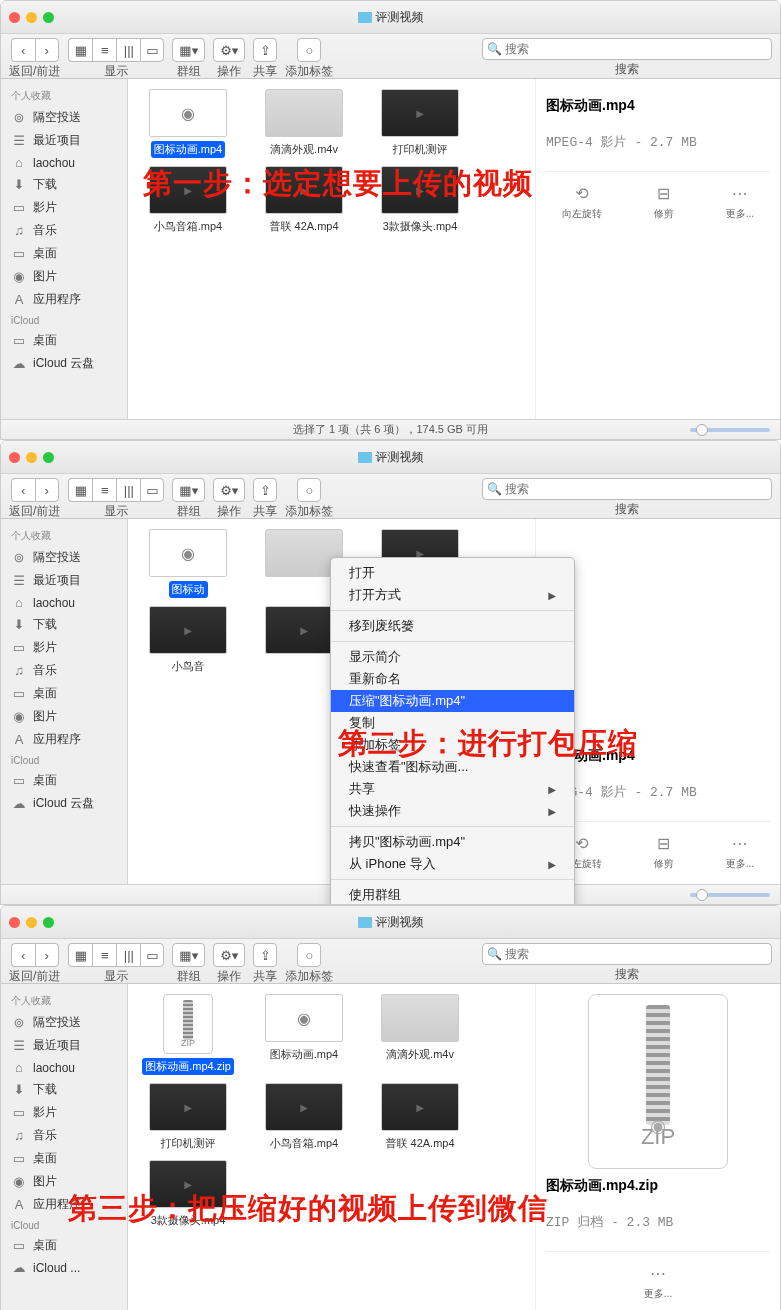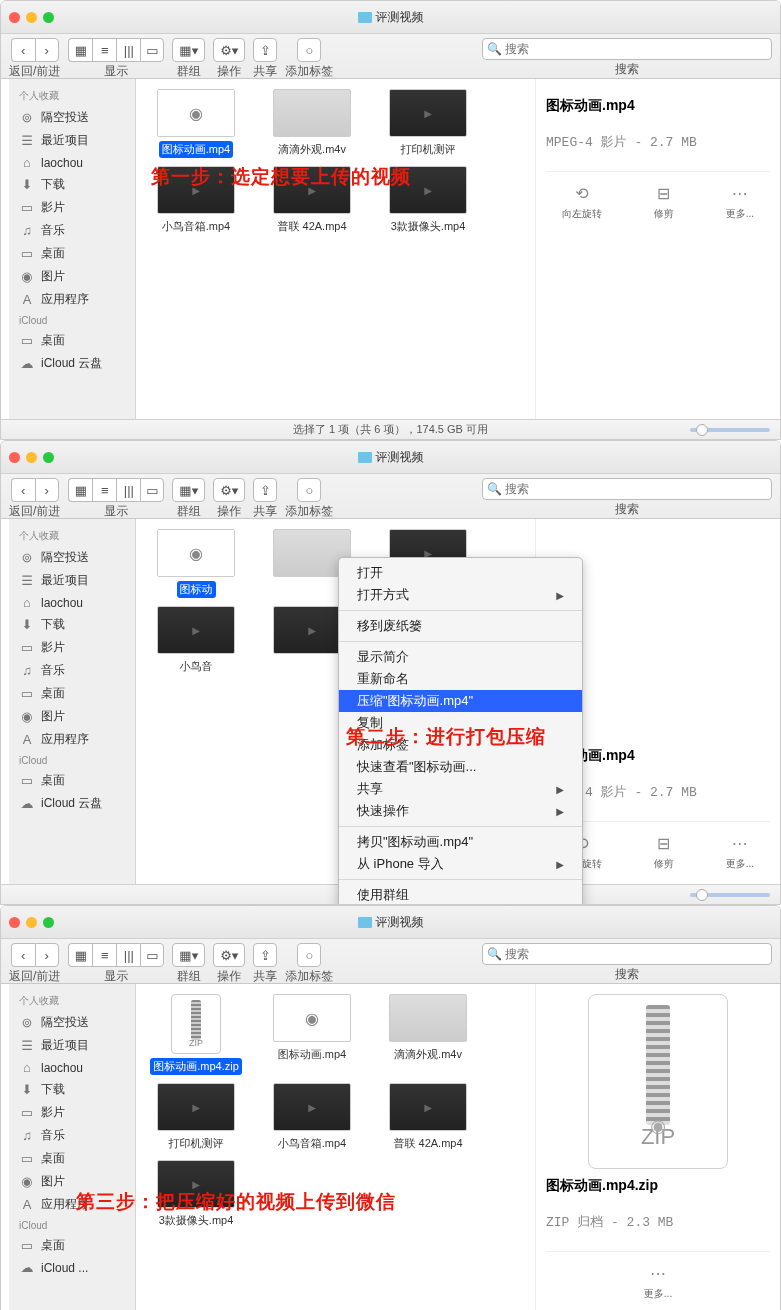--- a/index.html
+++ b/index.html
@@ -23,21 +23,21 @@
 .tbtn.last { border-radius: 0 4px 4px 0; }
 .tbtn.drop { padding: 0 6px; gap: 3px; }
 .seg { display: flex; }
 .tlabel { font-size: 12px; color: #555; text-align: right; margin-top: 1px; }
 .tgroup { display: flex; flex-direction: column; align-items: center; }
 .search { flex: 1; display: flex; flex-direction: column; align-items: center; max-width: 290px; margin-left: auto; }
 .search input { width: 100%; height: 22px; border: 1px solid #bbb; border-radius: 4px; background: #fff; padding: 0 8px 0 22px; font-size: 12px; }
 .search-wrap { position: relative; width: 100%; }
 .search-wrap .sico { position: absolute; left: 5px; top: 4px; font-size: 12px; color: #888; }
 
-.body { display: flex; height: 340px; position: relative; padding-left: 8px; }
+.body { display: flex; height: 340px; position: relative; }
 .sidebar { width: 127px; background: #efefef; border-right: 1px solid #d4d4d4; padding: 6px 0; font-size: 12px; flex-shrink: 0; }
 .side-hdr { color: #888; font-size: 10px; padding: 4px 10px 3px; }
 .side-item { padding: 3px 10px; display: flex; align-items: center; gap: 6px; color: #333; cursor: pointer; }
 .side-item .ico { width: 16px; text-align: center; color: #777; font-size: 13px; }
 
 .main { flex: 1; background: #fff; position: relative; }
 .files { position: absolute; left: 0; top: 0; right: 245px; bottom: 0; padding: 10px 12px; display: flex; flex-wrap: wrap; gap: 8px 20px; align-content: flex-start; }
 .file { width: 96px; display: flex; flex-direction: column; align-items: center; cursor: pointer; }
 .thumb { width: 78px; height: 48px; background: #555; border: 1px solid #ccc; box-shadow: 0 0 0 2px #fff; border-radius: 2px; margin-bottom: 4px; }
 .thumb.logo { background: #fff; display: flex; align-items: center; justify-content: center; }
@@ -57,21 +57,21 @@
 .pact { display: flex; flex-direction: column; align-items: center; font-size: 10px; color: #666; gap: 4px; }
 .pact .pi { font-size: 16px; color: #888; }
 .zipbig { width: 140px; height: 175px; background:#fff; border:1px solid #d0d0d0; border-radius:8px; margin: 0 auto 8px; position:relative; display:flex;align-items:flex-end;justify-content:center;font-size:22px;color:#999;padding-bottom:18px; }
 .zipbig::before { content:""; width:24px; height:120px; background: repeating-linear-gradient(#999 0 4px,#ddd 4px 8px); position:absolute; top:10px; left:50%; transform:translateX(-50%); border-radius:3px; }
 .zipbig::after { content:"◉"; position:absolute; top:120px; left:50%; transform:translateX(-50%); color:#aaa; font-size:18px; }
 
 .statusbar { height: 20px; background: linear-gradient(#f5f5f5,#ececec); border-top: 1px solid #d0d0d0; font-size: 11px; color: #555; display: flex; align-items: center; justify-content: center; position: relative; }
 .slider { position: absolute; right: 10px; width: 80px; height: 4px; background: #b5c9e8; border-radius: 2px; }
 .slider::after{ content:""; width:10px;height:10px;background:#fff;border:1px solid #aaa;border-radius:50%;position:absolute;top:-4px;left:6px;}
 
-.overlay-text { position: absolute; font-size: 19px; font-weight: 900; color: #e71b0e; letter-spacing: 1px; pointer-events: none; z-index: 50; white-space: nowrap; }
+.overlay-text { position: absolute; font-size: 29px; font-weight: 900; color: #e71b0e; letter-spacing: 1px; pointer-events: none; z-index: 50; white-space: nowrap; }
 
 .ctxmenu { position: absolute; left: 202px; top: 38px; width: 245px; background: #f5f5f5; border: 1px solid #bbb; border-radius: 5px; box-shadow: 0 3px 12px rgba(0,0,0,.25); padding: 4px 0; z-index: 40; font-size: 13px; }
 .ctxmenu .mi { padding: 2px 18px; color: #222; display: flex; justify-content: space-between; align-items: center; cursor: pointer; }
 .ctxmenu .mi.hl { background: #2962ff; color: #fff; }
 .ctxmenu .sep { height: 1px; background: #d8d8d8; margin: 4px 0; }
 .ctxmenu .arr { font-size: 10px; color: #555; }
 </style>
 </head>
 <body>
 

